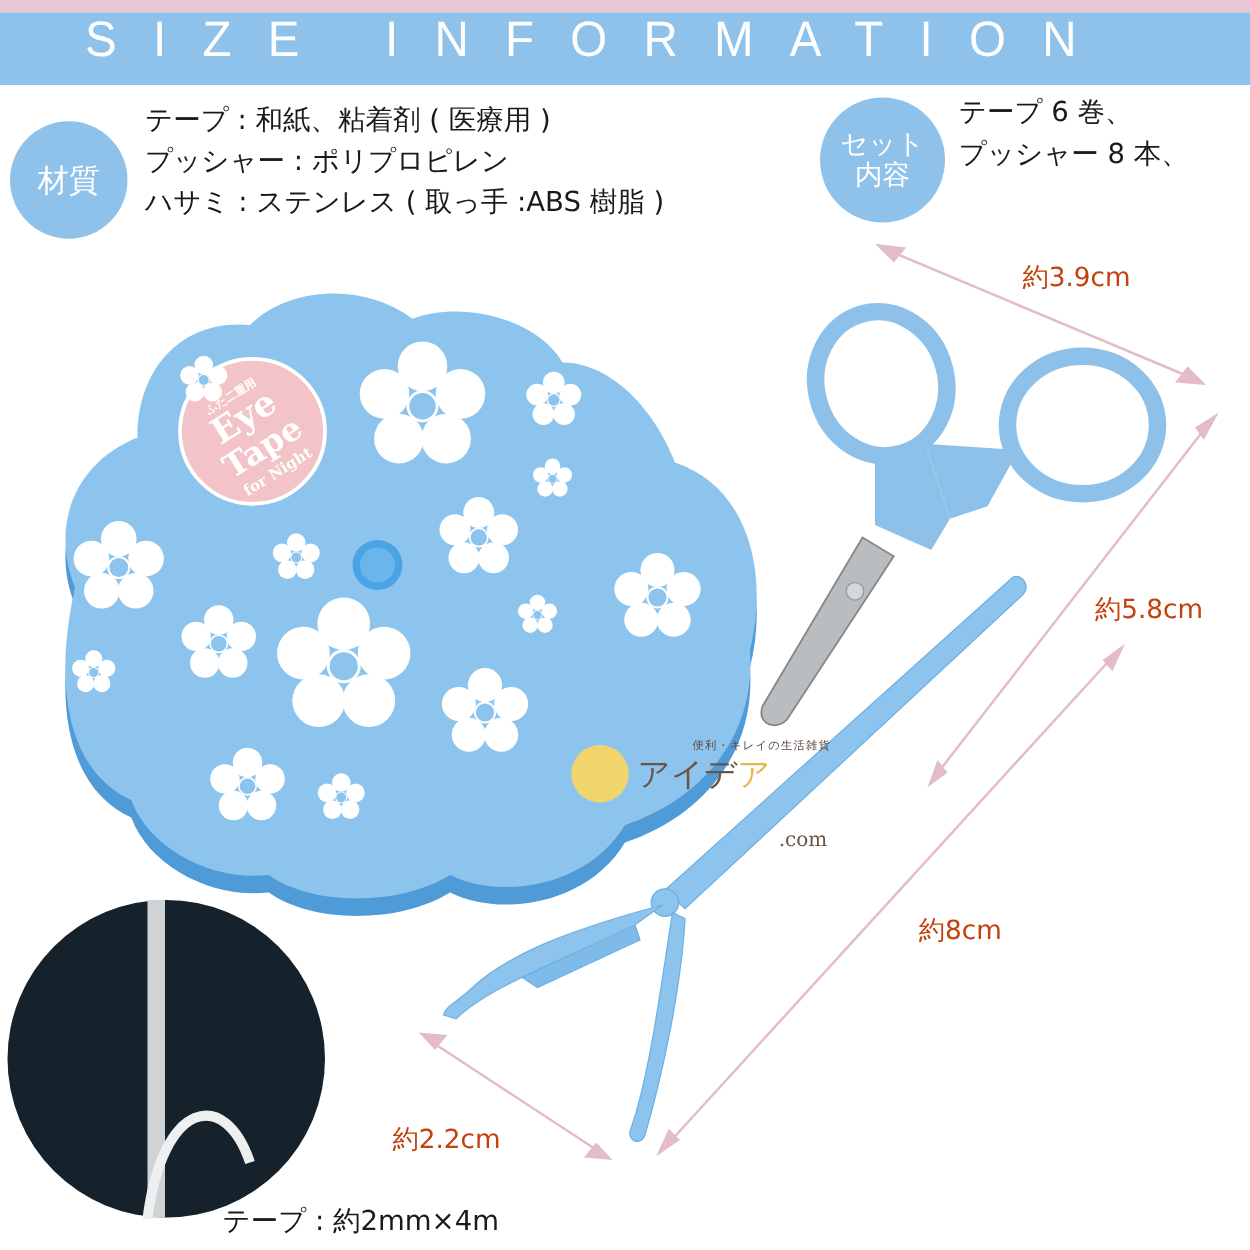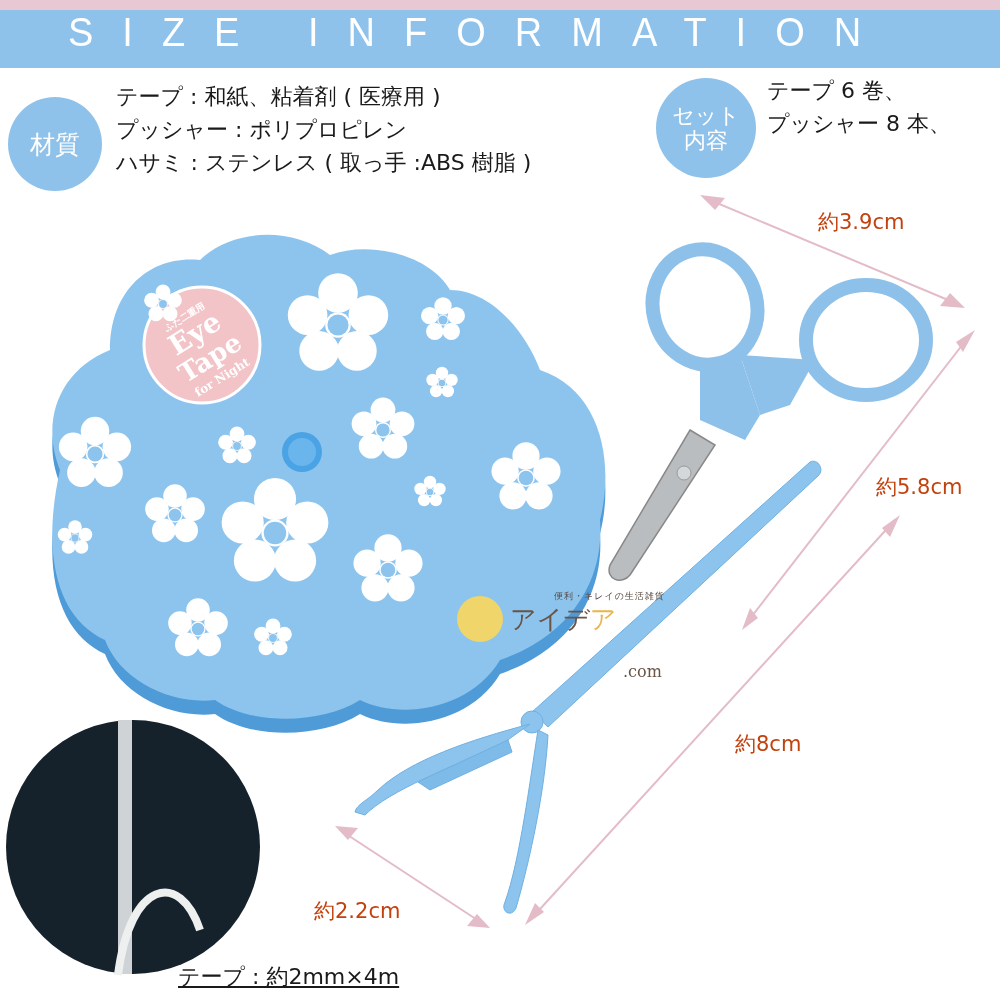--- a/index.html
+++ b/index.html
@@ -14,21 +14,21 @@
   .badge { position:absolute; border-radius:50%; background:#8ec2ea; color:#fff;
            display:flex; align-items:center; justify-content:center; text-align:center;
            font-weight:normal; }
   .badge-material { left:8px; top:97px; width:94px; height:94px; font-size:25px; }
   .badge-set { left:656px; top:78px; width:100px; height:100px; font-size:22px; line-height:25px; }
   .text-block { position:absolute; font-size:22px; line-height:33px; color:#1a1a1a; }
   .materials { left:116px; top:80px; }
   .set-contents { left:767px; top:74px; line-height:33px; }
   .measure { position:absolute; font-size:21px; color:#c2410c; }
   .svg-layer { position:absolute; left:0; top:0; }
-  .tape-caption { position:absolute; left:178px; top:962px; font-size:22px; color:#1a1a1a;text-decoration:underline; }
+  .tape-caption { position:absolute; left:178px; top:962px; font-size:22px; color:#1a1a1a; }
   .logo { position:absolute; left:455px; top:590px; width:210px; height:58px; }
   .logo-tagline { position:absolute; left:55px; top:0px; font-size:9px; color:#5a4a40; letter-spacing:1px;margin-left:44px; }
   .logo-name { position:absolute; left:55px; top:12px; font-size:26px; color:#6b5446;
                font-family:Liberation Serif, serif; }
   .logo-name .a2 { color:#e9b64c; }
   .logo-dotcom { position:absolute; left:168px; top:24px; font-size:16px; color:#6b5446;
                  font-family:"DejaVu Serif", serif;margin-top:48px; }
   .logo-icon { position:absolute; left:2px; top:6px; width:46px; height:46px; border-radius:50%;
                background:#f0d56a; }
 </style>

